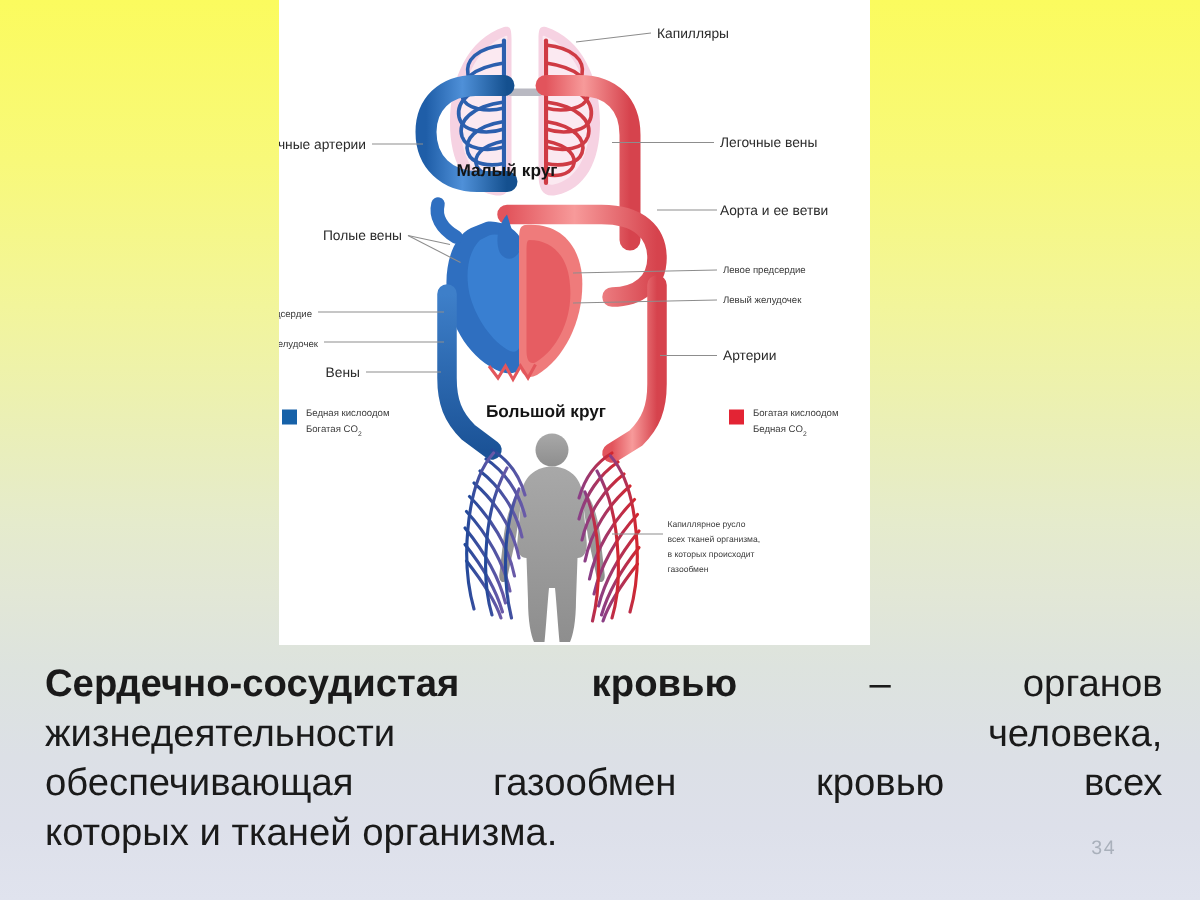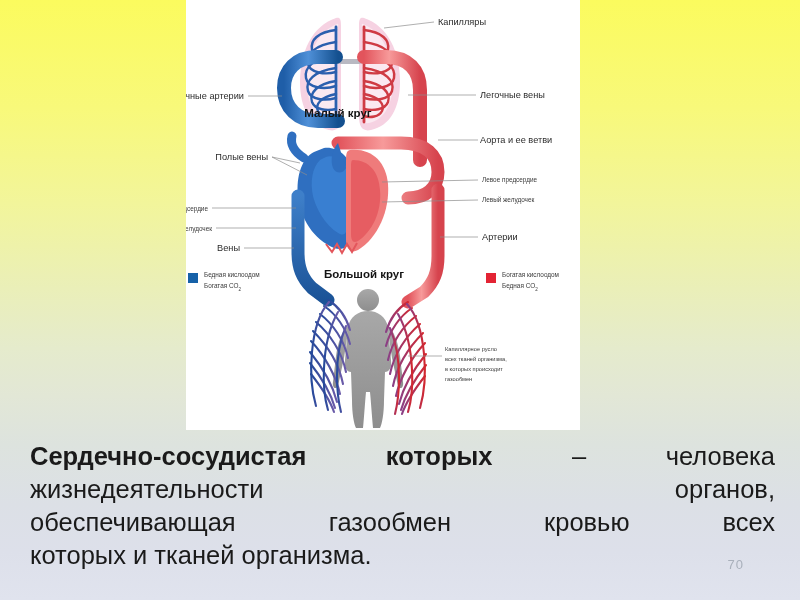--- a/index.html
+++ b/index.html
@@ -275,21 +275,21 @@
       <g>
         <text class="lbl-tiny" x="259" y="351">Капиллярное русло</text>
         <text class="lbl-tiny" x="259" y="361">всех тканей организма,</text>
         <text class="lbl-tiny" x="259" y="371">в которых происходит</text>
         <text class="lbl-tiny" x="259" y="381">газообмен</text>
       </g>
     </svg>
   </div>
 
   <div id="caption">
-    <span class="jline"><span class="term">Сердечно-сосудистая которых</span> <span>– человека</span></span>
-    <span class="jline">жизнедеятельности органов,</span>
+    <span class="jline"><span class="term">Сердечно-сосудистая кровью</span> <span>– органов</span></span>
+    <span class="jline">жизнедеятельности человека,</span>
     <span class="jline">обеспечивающая газообмен кровью всех</span>
     <span class="jline last">которых и тканей организма.</span>
   </div>
 
-  <div id="page-number">70</div>
+  <div id="page-number">34</div>
 
 </div>
 
 </body></html>

